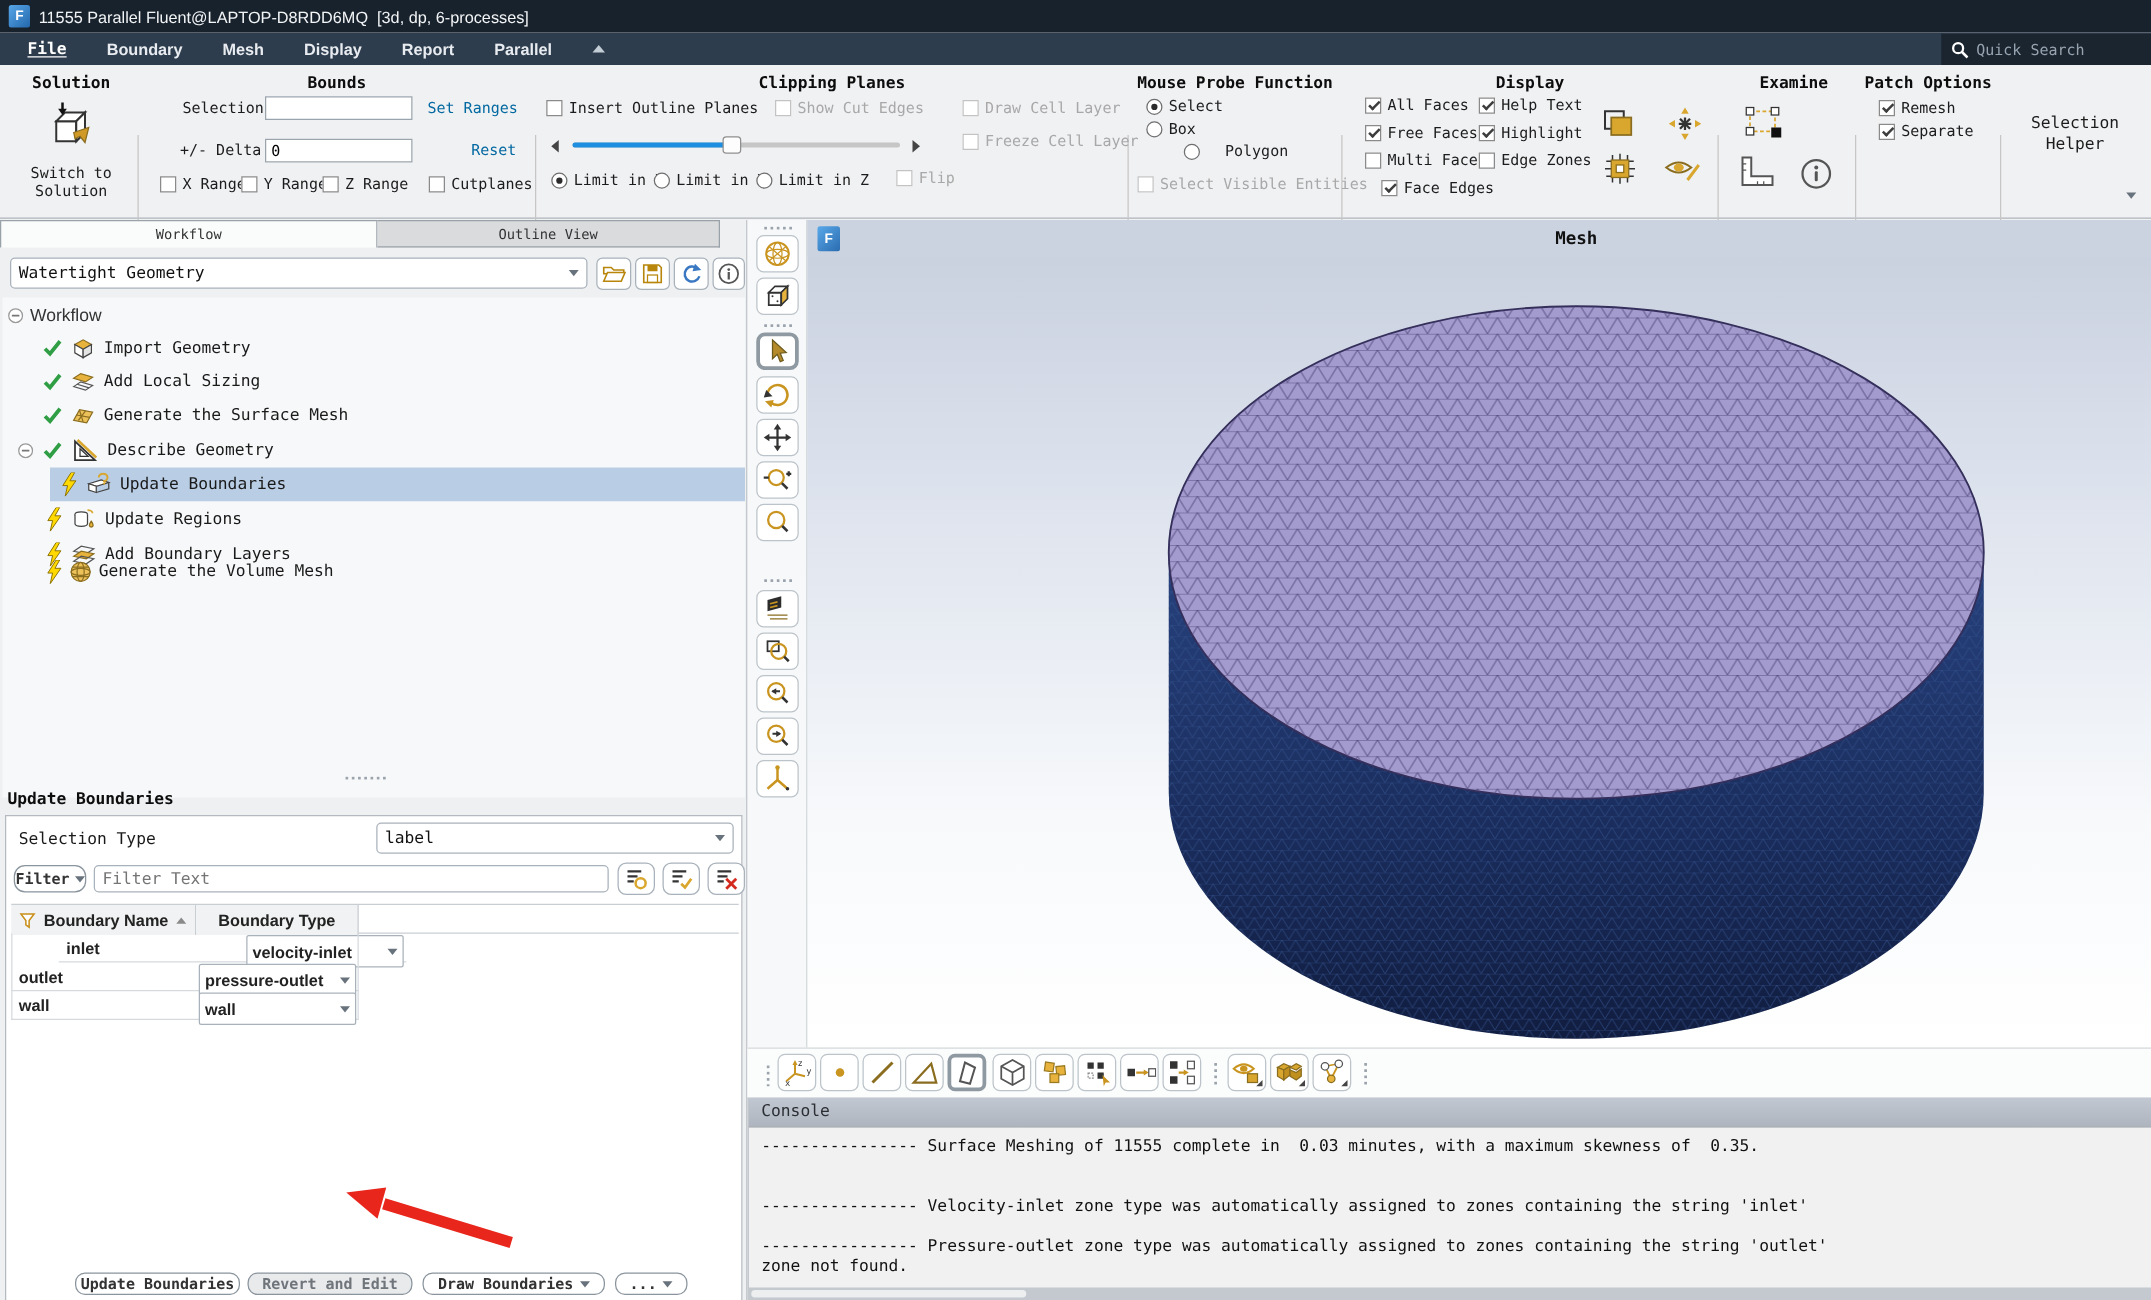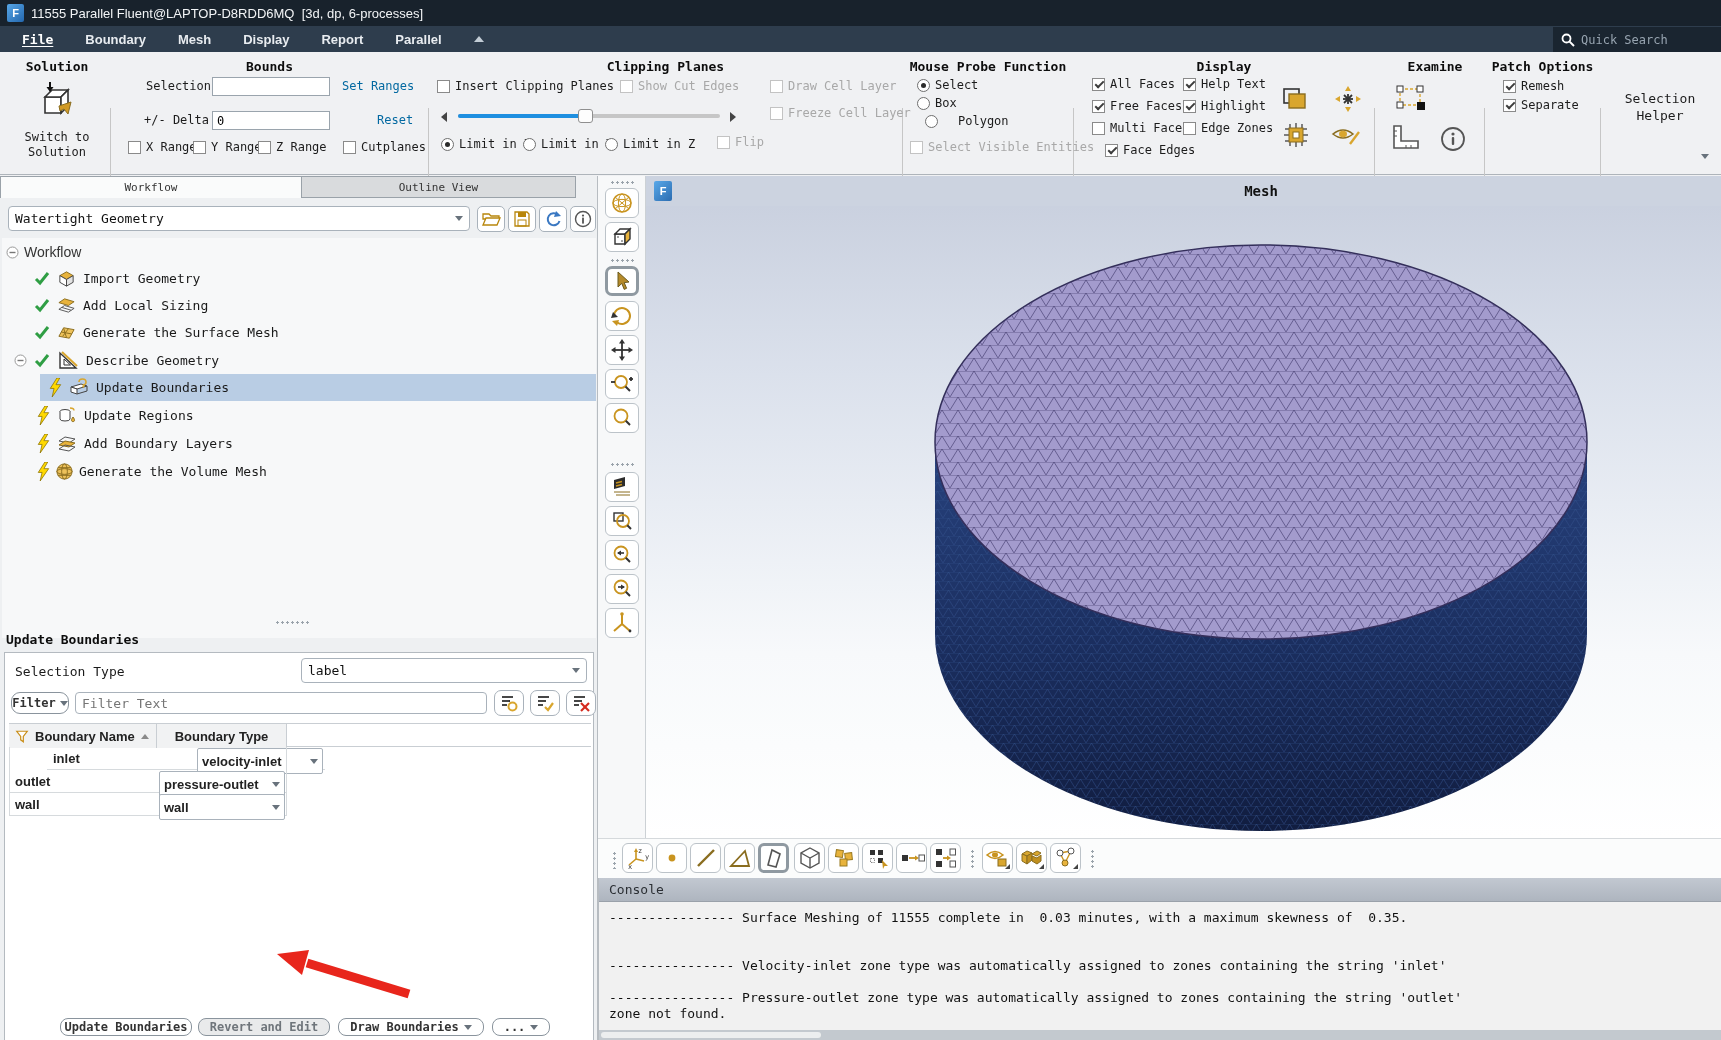--- a/index.html
+++ b/index.html
@@ -126,21 +126,21 @@
         <span class="lbl">Z Range</span>
       </div>
     <div class="row" style="left:343px;top:88px;">
         <span class="cb"></span>
         <span class="lbl">Cutplanes</span>
       </div>
 
     <div class="ghead" style="left:429px;top:7px;width:473px;">Clipping Planes</div>
     <div class="row" style="left:437px;top:27px;">
         <span class="cb"></span>
-        <span class="lbl">Insert Clipping Planes</span>
+        <span class="lbl">Insert Outline Planes</span>
       </div>
     <div class="row" style="left:620px;top:27px;">
         <span class="cb dis"></span>
         <span class="lbl dis">Show Cut Edges</span>
       </div>
     <div class="row" style="left:770px;top:27px;">
         <span class="cb dis"></span>
         <span class="lbl dis">Draw Cell Layer</span>
       </div>
     <div class="row" style="left:770px;top:54px;">
@@ -174,21 +174,21 @@
 
     <div class="ghead" style="left:903px;top:7px;width:170px;">Mouse Probe Function</div>
     <div class="row" style="left:917px;top:26px;">
         <span class="radio on"></span>
         <span class="lbl">Select</span>
       </div>
     <div class="row" style="left:917px;top:44px;">
         <span class="radio"></span>
         <span class="lbl">Box</span>
       </div>
-    <div class="row" style="left:925px;top:62px;gap:20px;">
+    <div class="row" style="left:947px;top:62px;gap:20px;">
         <span class="radio"></span>
         <span class="lbl">Polygon</span>
       </div>
     <div class="row" style="left:910px;top:88px;">
         <span class="cb dis"></span>
         <span class="lbl dis">Select Visible Entities</span>
       </div>
 
     <div class="ghead" style="left:1074px;top:7px;width:300px;">Display</div>
     <div class="row" style="left:1092px;top:25px;">
@@ -458,21 +458,21 @@
             <polygon points="9,0 2,11 6,11 4,20 13,7 8,7 12,0" fill="#ffd900" stroke="#8a7000" stroke-width="0.8"></polygon>
           </svg>
         <svg width="20" height="20" viewBox="0 0 20 20">
             <path d="M2,7 L8,3 L18,5 L12,9 Z" fill="none" stroke="#555"></path>
             <path d="M2,11 L8,7 L18,9 L12,13 Z" fill="#e8b33c" stroke="#8a6d1f"></path>
             <path d="M2,15 L8,11 L18,13 L12,17 Z" fill="none" stroke="#555"></path>
           </svg>
         <span class="treelbl">Add Boundary Layers</span>
       </div>
 
-      <div class="row" style="left:34px;top:220px;height:27px;gap:5px;">
+      <div class="row" style="left:34px;top:206px;height:27px;gap:5px;">
         <svg width="14" height="19" viewBox="0 0 14 20">
             <polygon points="9,0 2,11 6,11 4,20 13,7 8,7 12,0" fill="#ffd900" stroke="#8a7000" stroke-width="0.8"></polygon>
           </svg>
         <svg width="19" height="19" viewBox="0 0 20 20">
             <circle cx="10" cy="10" r="8" fill="#edc15a" stroke="#8a6d1f"></circle>
             <ellipse cx="10" cy="10" rx="8" ry="3" fill="none" stroke="#8a6d1f"></ellipse>
             <ellipse cx="10" cy="10" rx="3" ry="8" fill="none" stroke="#8a6d1f"></ellipse>
             <line x1="3" y1="6" x2="17" y2="6" stroke="#8a6d1f"></line>
             <line x1="3" y1="14" x2="17" y2="14" stroke="#8a6d1f"></line>
           </svg>

